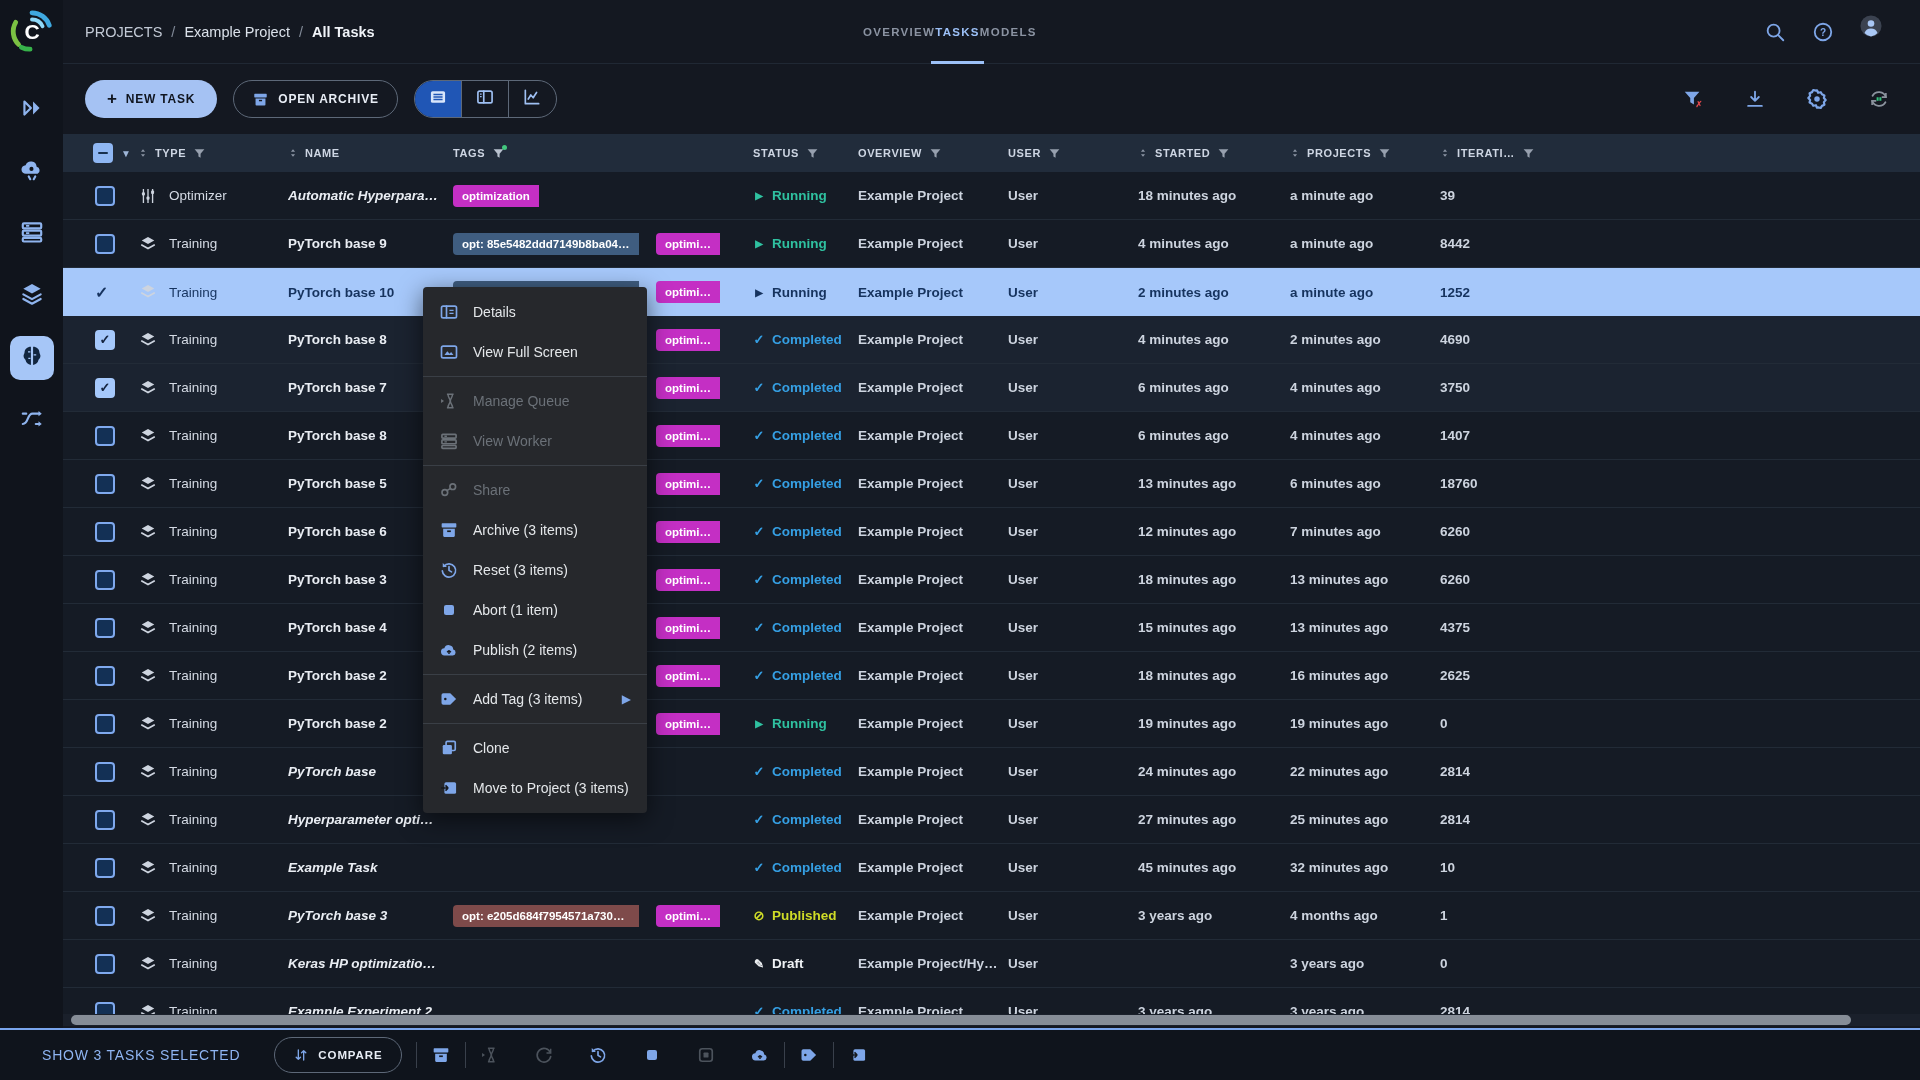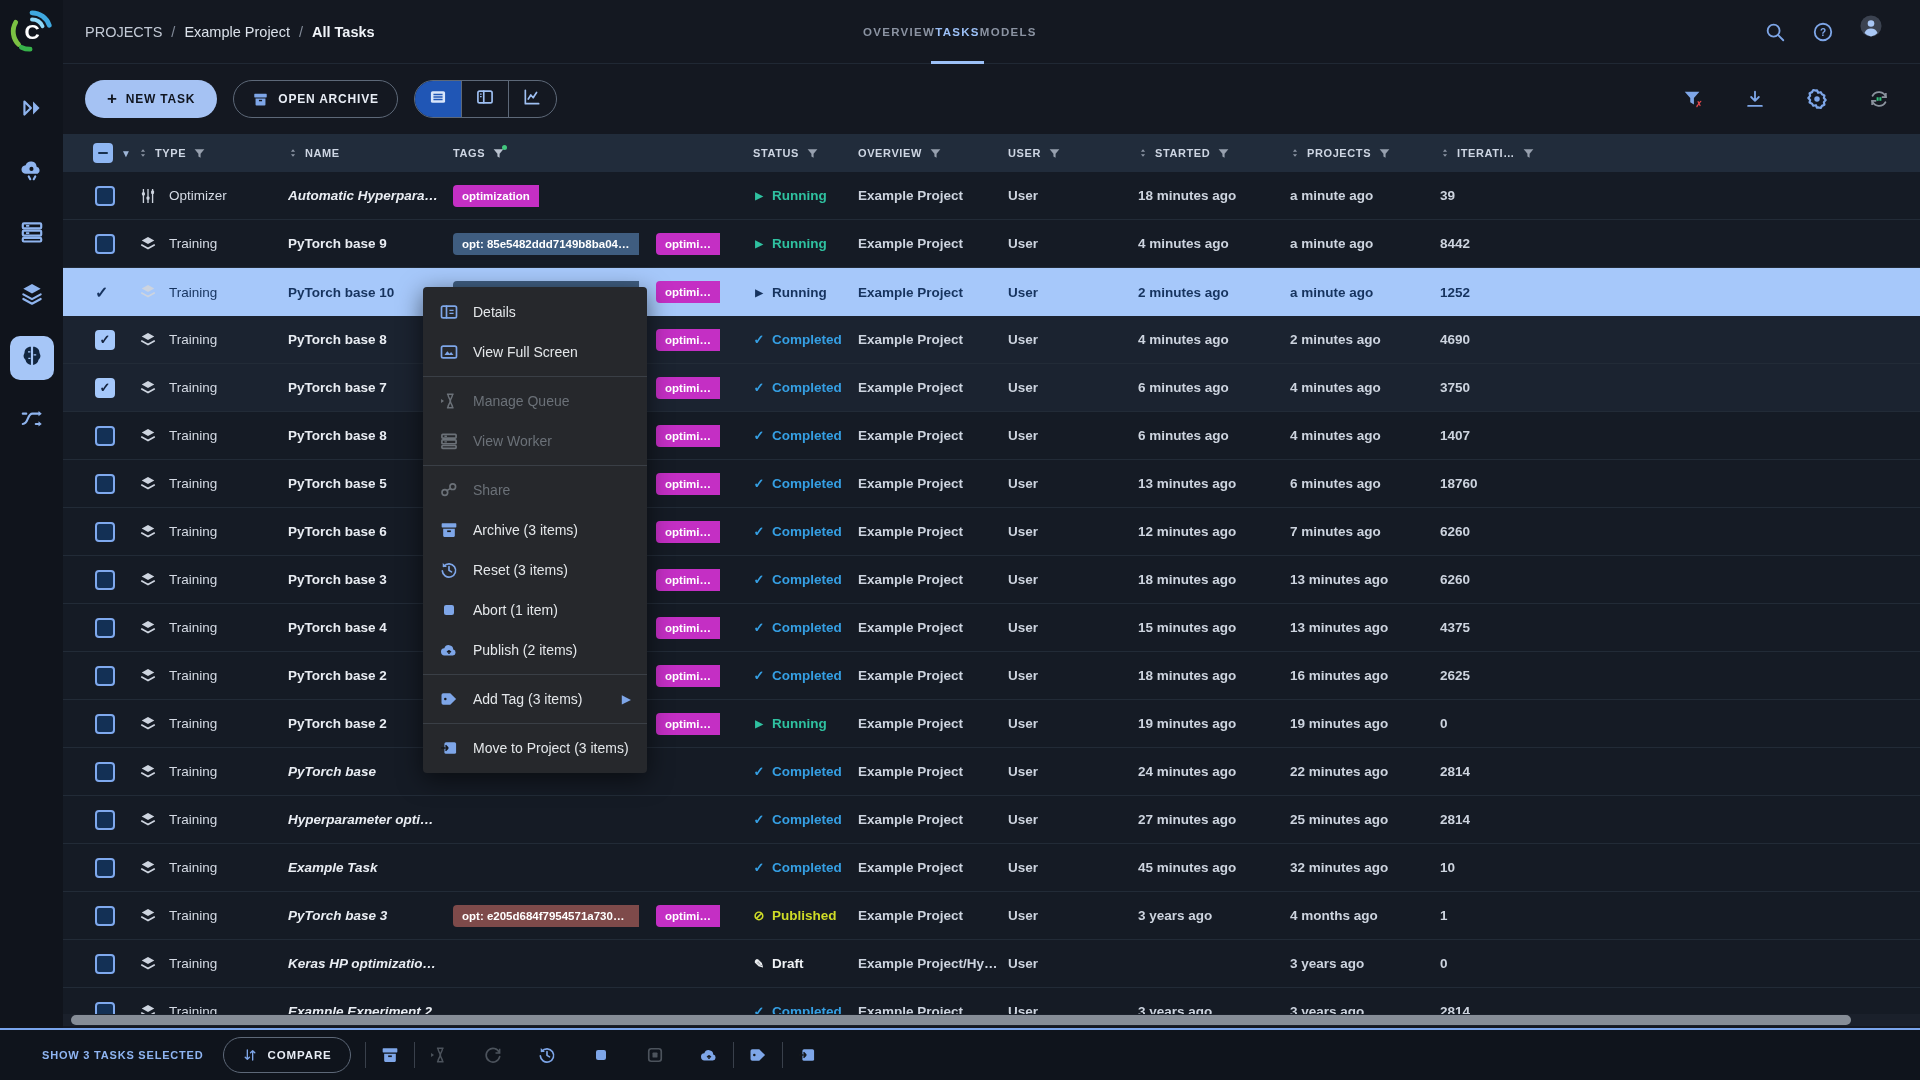--- a/index.html
+++ b/index.html
@@ -102,21 +102,21 @@
   .st-draft .st-glyph{font-size:12px}
   .tcell{font-weight:600;color:#cdd4df}
 
   
   .hscroll{position:absolute;left:63px;right:0;top:1014px;height:12px;background:#1a202b;z-index:2}
   .hthumb{position:absolute;left:8px;top:1px;height:10px;width:1780px;border-radius:5px;background:#868d97;cursor:grab}
 
   
   .footer{position:absolute;left:0;bottom:0;width:1920px;height:52px;background:#0f141c;border-top:2px solid #7aa5ec;z-index:4;
     display:flex;align-items:center;padding-left:42px}
-  .sel-text{font-size:11px;font-weight:bold;letter-spacing:.8px;color:#8fb5f2;margin-right:20px}
+  .sel-text{font-size:14px;font-weight:normal;letter-spacing:.8px;color:#8fb5f2;margin-right:34px}
   .btn-compare{height:36px;border-radius:18px;border:1px solid #5d6878;background:transparent;color:#e8edf5;
     font:bold 11.5px "Liberation Sans",sans-serif;letter-spacing:.9px;padding:0 18px;display:flex;align-items:center;gap:9px;cursor:pointer}
   .btn-compare .bico{width:16px;height:16px;color:#7ea6e8}
   .btn-compare .bico svg{width:16px;height:16px}
   .fdiv{width:1px;height:26px;background:#39404b;margin:0 14px}
   .fgroup{display:flex;align-items:center;gap:34px}
   .fico{width:20px;height:20px;color:#7ea6e8;cursor:pointer}
   .fico svg{width:20px;height:20px}
   .fico.disabled{color:#4c535c;cursor:default}
 
@@ -1009,20 +1009,27 @@
         <span class="micon"><svg viewBox="0 0 24 24">
             <path d="M3 7.2A2.2 2.2 0 0 1 5.2 5h8.3l7 7-7 7H5.2A2.2 2.2 0 0 1 3 16.8z" fill="currentColor"></path>
             <circle cx="7.6" cy="12" r="1.5" fill="#16191d"></circle>
           </svg></span>
         <span>Add Tag (3 items)</span>
         <span class="chev">▶</span>
       </div>
       <div class="mdiv"></div>
       <div class="mi">
         <span class="micon"><svg viewBox="0 0 24 24">
+            <rect x="8.5" y="4" width="11" height="11" rx="1.5" fill="none" stroke="currentColor" stroke-width="2" stroke-linecap="round" stroke-linejoin="round"></rect>
+            <rect x="4.5" y="8.5" width="11" height="11" rx="1.5" fill="currentColor"></rect>
+          </svg></span>
+        <span>Clone</span>
+      </div>
+      <div class="mi">
+        <span class="micon"><svg viewBox="0 0 24 24">
             <rect x="6.5" y="5" width="14" height="14" rx="2" fill="currentColor"></rect>
             <path d="M2.5 12h8.5m0 0L7.8 8.8M11 12l-3.2 3.2" fill="none" stroke="#16191d" stroke-width="1.9"></path>
           </svg></span>
         <span>Move to Project (3 items)</span>
       </div>
     </div>
 
 </div>
 
 </body></html>

